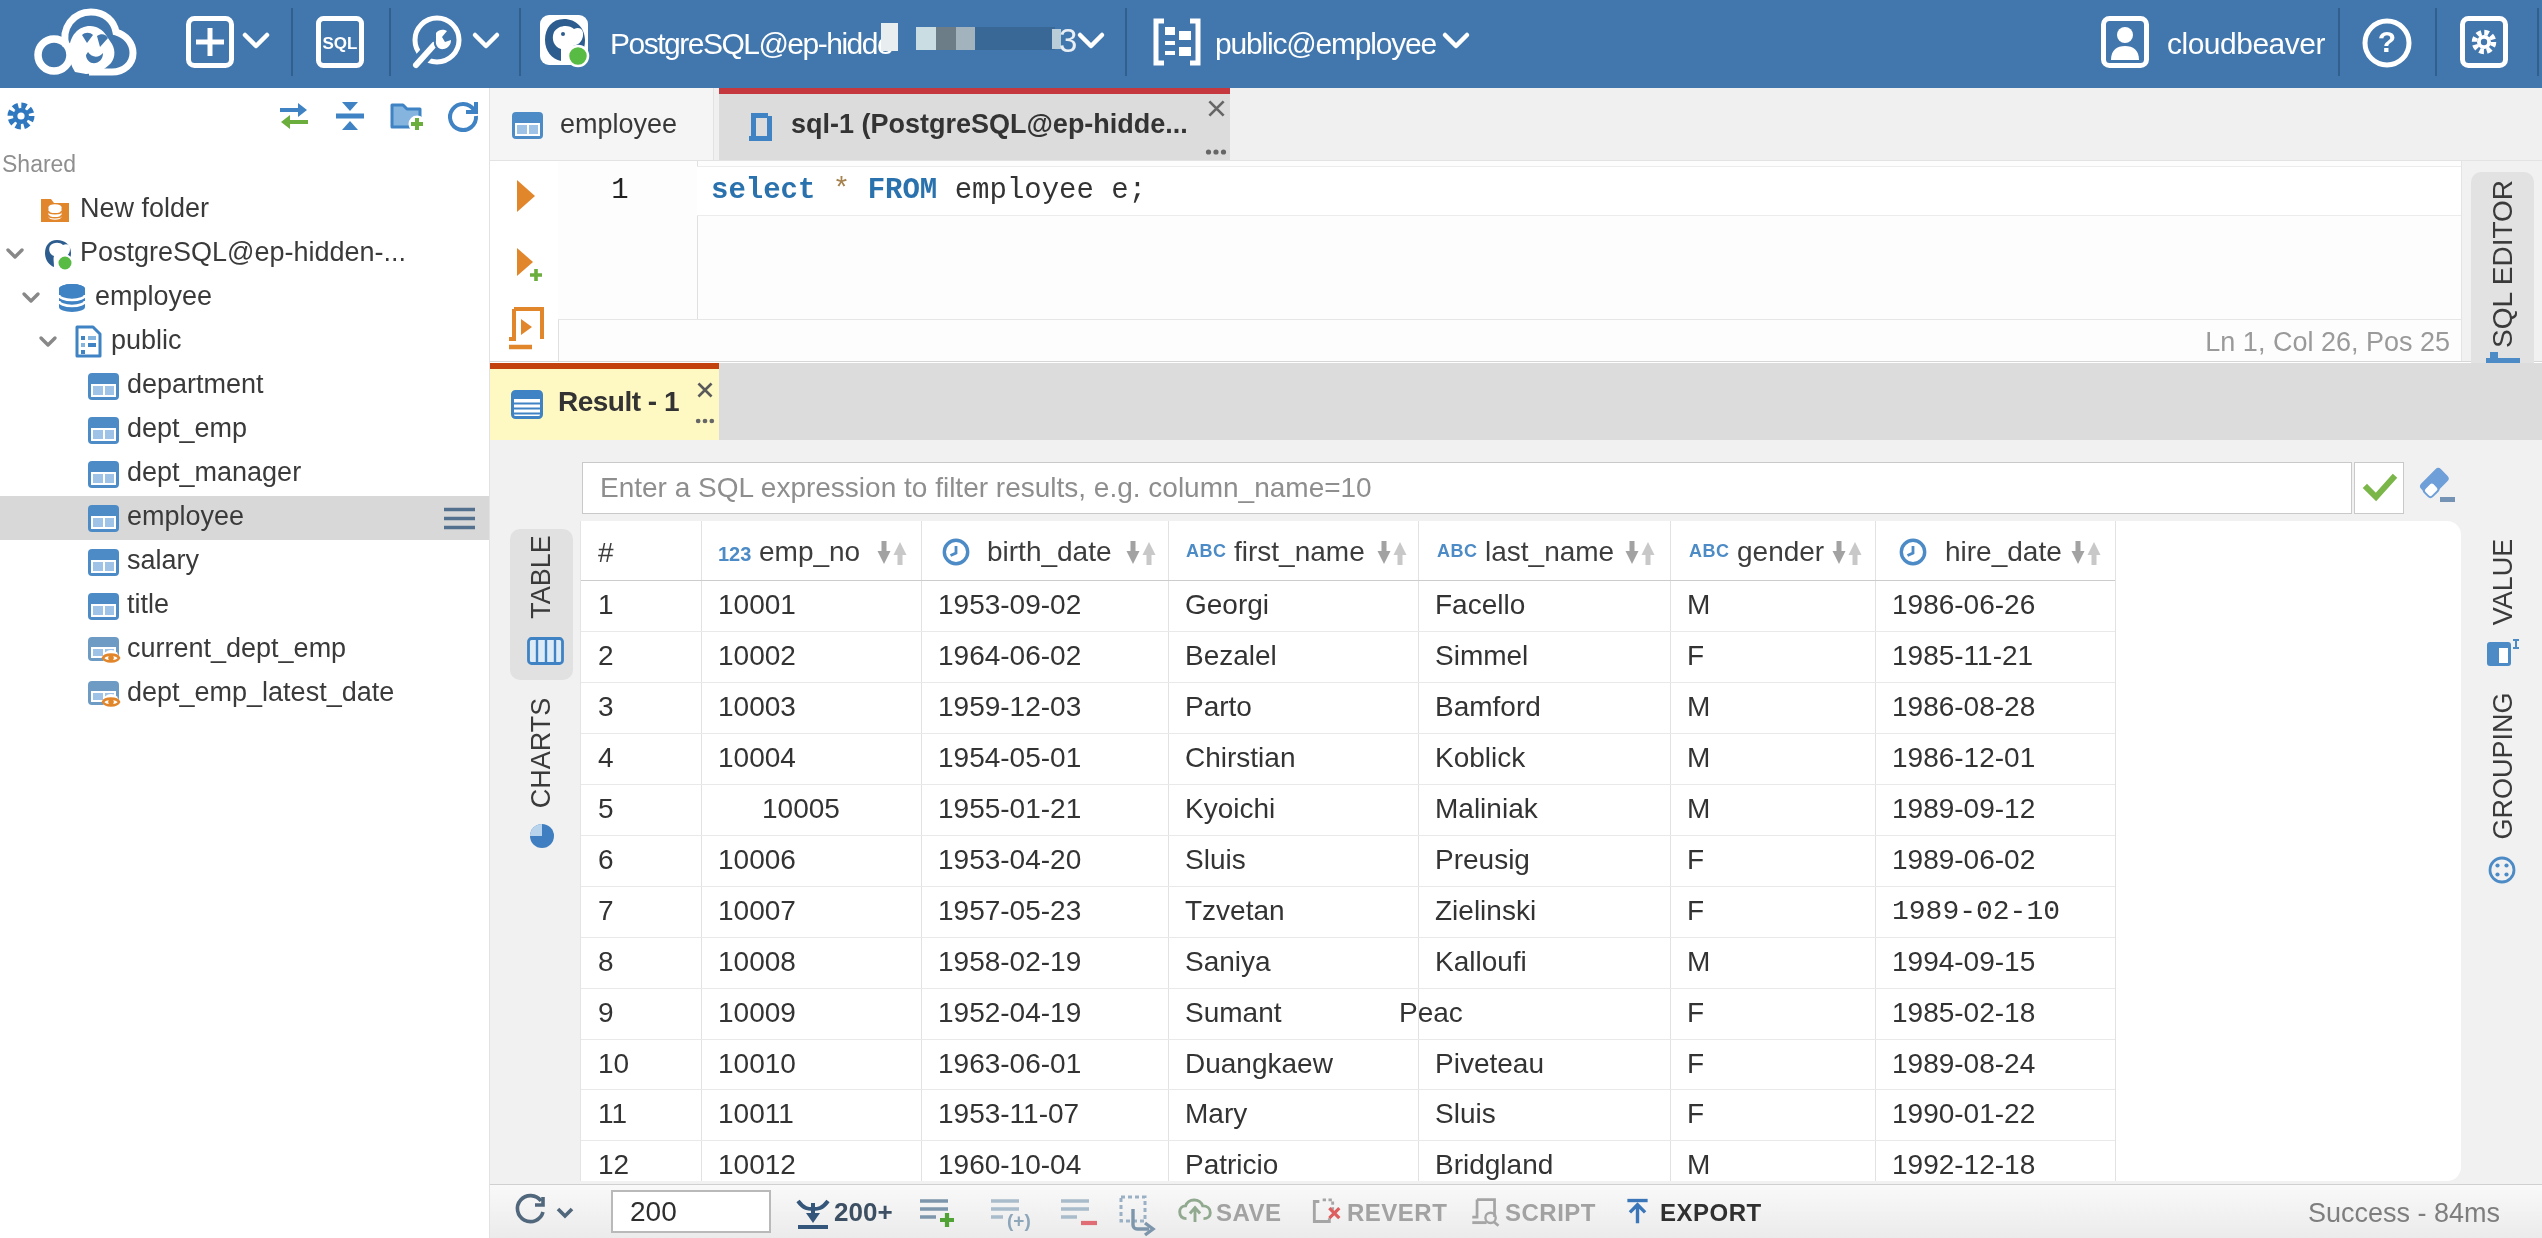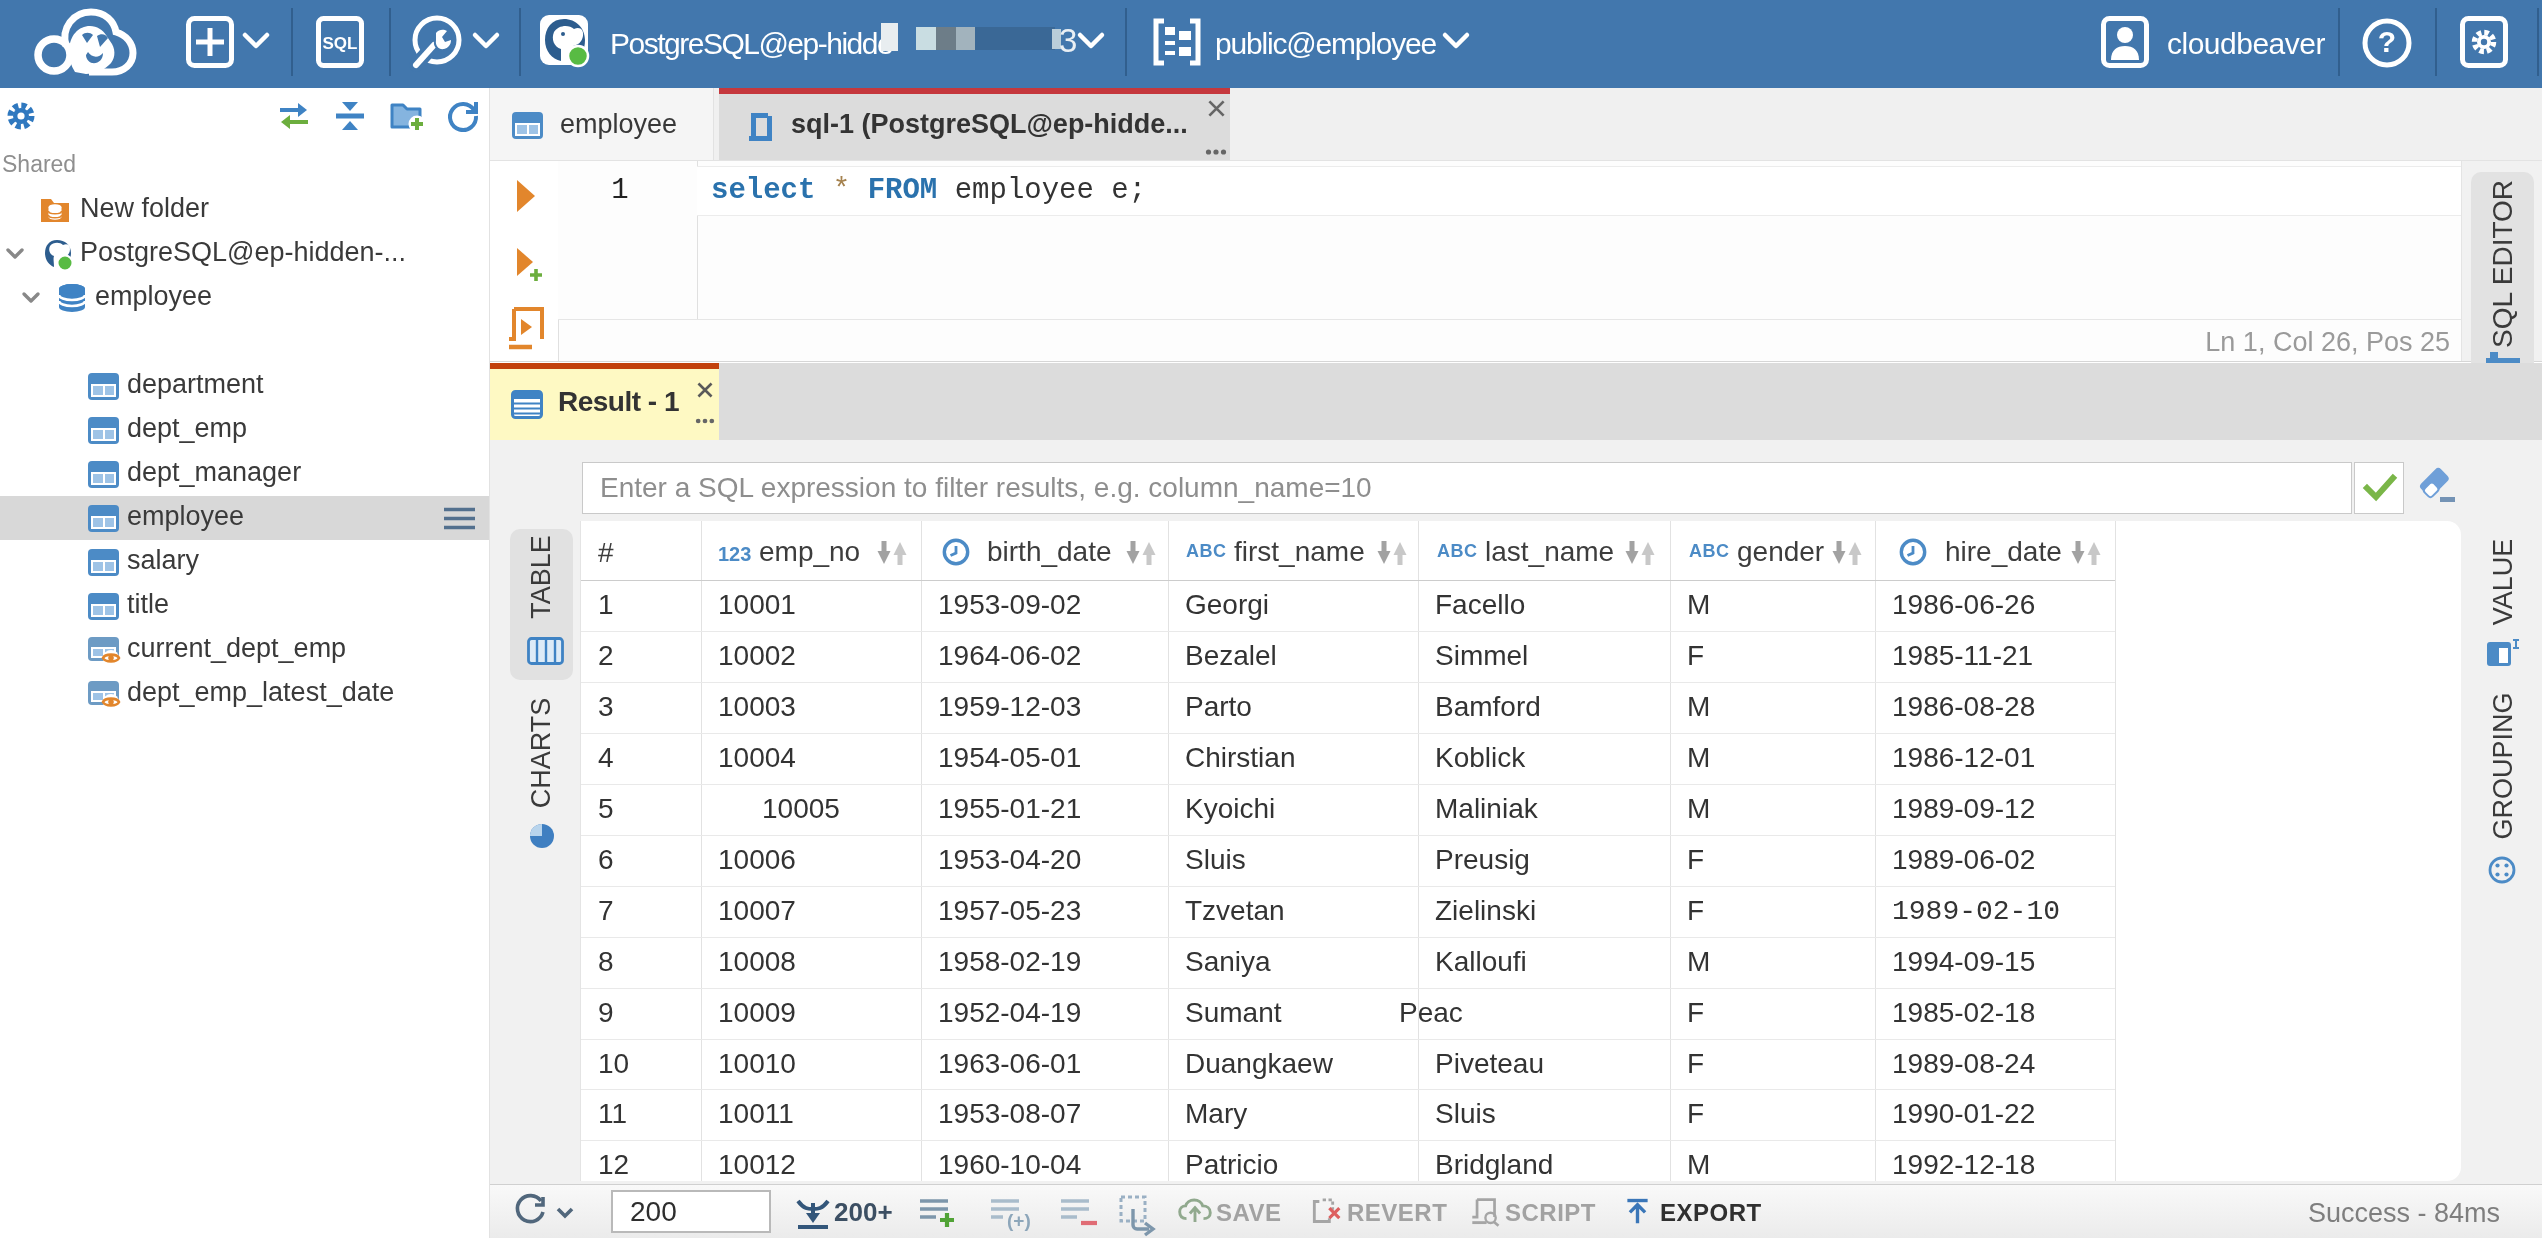--- a/index.html
+++ b/index.html
@@ -174,20 +174,34 @@
         <polyline points="2,2 9,9 16,2" fill="none" stroke="#888" stroke-width="3.4" stroke-linecap="round" stroke-linejoin="round"></polyline>
       </svg>
     <svg class="abs" style="left:57px;top:7px;" width="30" height="30" viewBox="0 0 30 30">
       <path d="M2 6 A 13 5 0 0 1 28 6 L28 24 A 13 5 0 0 1 2 24 Z" fill="#3f83c4"></path>
       <ellipse cx="15" cy="6" rx="13" ry="5" fill="#3f83c4"></ellipse>
       <path d="M2 12 A 13 5 0 0 0 28 12 M2 18 A 13 5 0 0 0 28 18" stroke="#fff" stroke-width="2.6" fill="none"></path>
     </svg>
     <div class="treetxt" style="left:95px;">employee</div>
   </div>
 
+  <div class="treerow" style="top:232px;">
+    <svg class="chev" style="left:39px;top:16px;" width="18" height="12" viewBox="0 0 18 12">
+        <polyline points="2,2 9,9 16,2" fill="none" stroke="#888" stroke-width="3.4" stroke-linecap="round" stroke-linejoin="round"></polyline>
+      </svg>
+    <svg class="abs" style="left:75px;top:5px;" width="27" height="33" viewBox="0 0 27 33">
+      <path d="M2 2 L18 2 L25 9 L25 31 L2 31 Z" fill="#fff" stroke="#3f83c4" stroke-width="3" stroke-linejoin="round"></path>
+      <rect x="6" y="11" width="4" height="4" fill="#3f83c4"></rect>
+        <rect x="13" y="11" width="8" height="4" fill="#85b4df"></rect>
+      <rect x="6" y="18" width="4" height="4" fill="#85b4df"></rect>
+        <rect x="13" y="18" width="8" height="4" fill="#3f83c4"></rect>
+      <rect x="6" y="25" width="4" height="4" fill="#3f83c4"></rect>
+    </svg>
+    <div class="treetxt" style="left:111px;">public</div>
+  </div>
 
   <div class="treerow" style="top:276px;">
     <svg class="abs" style="left:88px;top:9px;" width="31" height="27" viewBox="0 0 31 27">
       <rect x="0" y="0" width="31" height="27" rx="4" fill="#4c8bc6"></rect>
       <rect x="3" y="11" width="25" height="13" fill="#fff"></rect>
       <rect x="5" y="13" width="10" height="9" fill="#9ec3e6"></rect>
         <rect x="17" y="13" width="9" height="9" fill="#9ec3e6"></rect>
     </svg>
     <div class="treetxt" style="left:127px;">department</div>
   </div>
@@ -551,21 +565,21 @@
 <div class="abs" style="left:137px;top:50%;transform:translateY(-52%);font-size:28px;color:#333;">10010</div>
 <div class="abs" style="left:357px;top:50%;transform:translateY(-52%);font-size:28px;color:#333;">1963-06-01</div>
 <div class="abs" style="left:604px;top:50%;transform:translateY(-52%);font-size:28px;color:#333;">Duangkaew</div>
 <div class="abs" style="left:854px;top:50%;transform:translateY(-52%);font-size:28px;color:#333;">Piveteau</div>
 <div class="abs" style="left:1106px;top:50%;transform:translateY(-52%);font-size:28px;color:#333;">F</div>
 <div class="abs" style="left:1311px;top:50%;transform:translateY(-52%);font-size:28px;color:#333;">1989-08-24</div>
 </div>
 <div class="abs" style="left:0;top:569px;width:1534px;height:51px;border-bottom:1px solid #e9e9e9;box-sizing:border-box;">
 <div class="abs" style="left:17px;top:50%;transform:translateY(-52%);font-size:28px;color:#333;">11</div>
 <div class="abs" style="left:137px;top:50%;transform:translateY(-52%);font-size:28px;color:#333;">10011</div>
-<div class="abs" style="left:357px;top:50%;transform:translateY(-52%);font-size:28px;color:#333;">1953-08-07</div>
+<div class="abs" style="left:357px;top:50%;transform:translateY(-52%);font-size:28px;color:#333;">1953-11-07</div>
 <div class="abs" style="left:604px;top:50%;transform:translateY(-52%);font-size:28px;color:#333;">Mary</div>
 <div class="abs" style="left:854px;top:50%;transform:translateY(-52%);font-size:28px;color:#333;">Sluis</div>
 <div class="abs" style="left:1106px;top:50%;transform:translateY(-52%);font-size:28px;color:#333;">F</div>
 <div class="abs" style="left:1311px;top:50%;transform:translateY(-52%);font-size:28px;color:#333;">1990-01-22</div>
 </div>
 <div class="abs" style="left:0;top:620px;width:1534px;height:51px;border-bottom:1px solid #e9e9e9;box-sizing:border-box;">
 <div class="abs" style="left:17px;top:50%;transform:translateY(-52%);font-size:28px;color:#333;">12</div>
 <div class="abs" style="left:137px;top:50%;transform:translateY(-52%);font-size:28px;color:#333;">10012</div>
 <div class="abs" style="left:357px;top:50%;transform:translateY(-52%);font-size:28px;color:#333;">1960-10-04</div>
 <div class="abs" style="left:604px;top:50%;transform:translateY(-52%);font-size:28px;color:#333;">Patricio</div>

